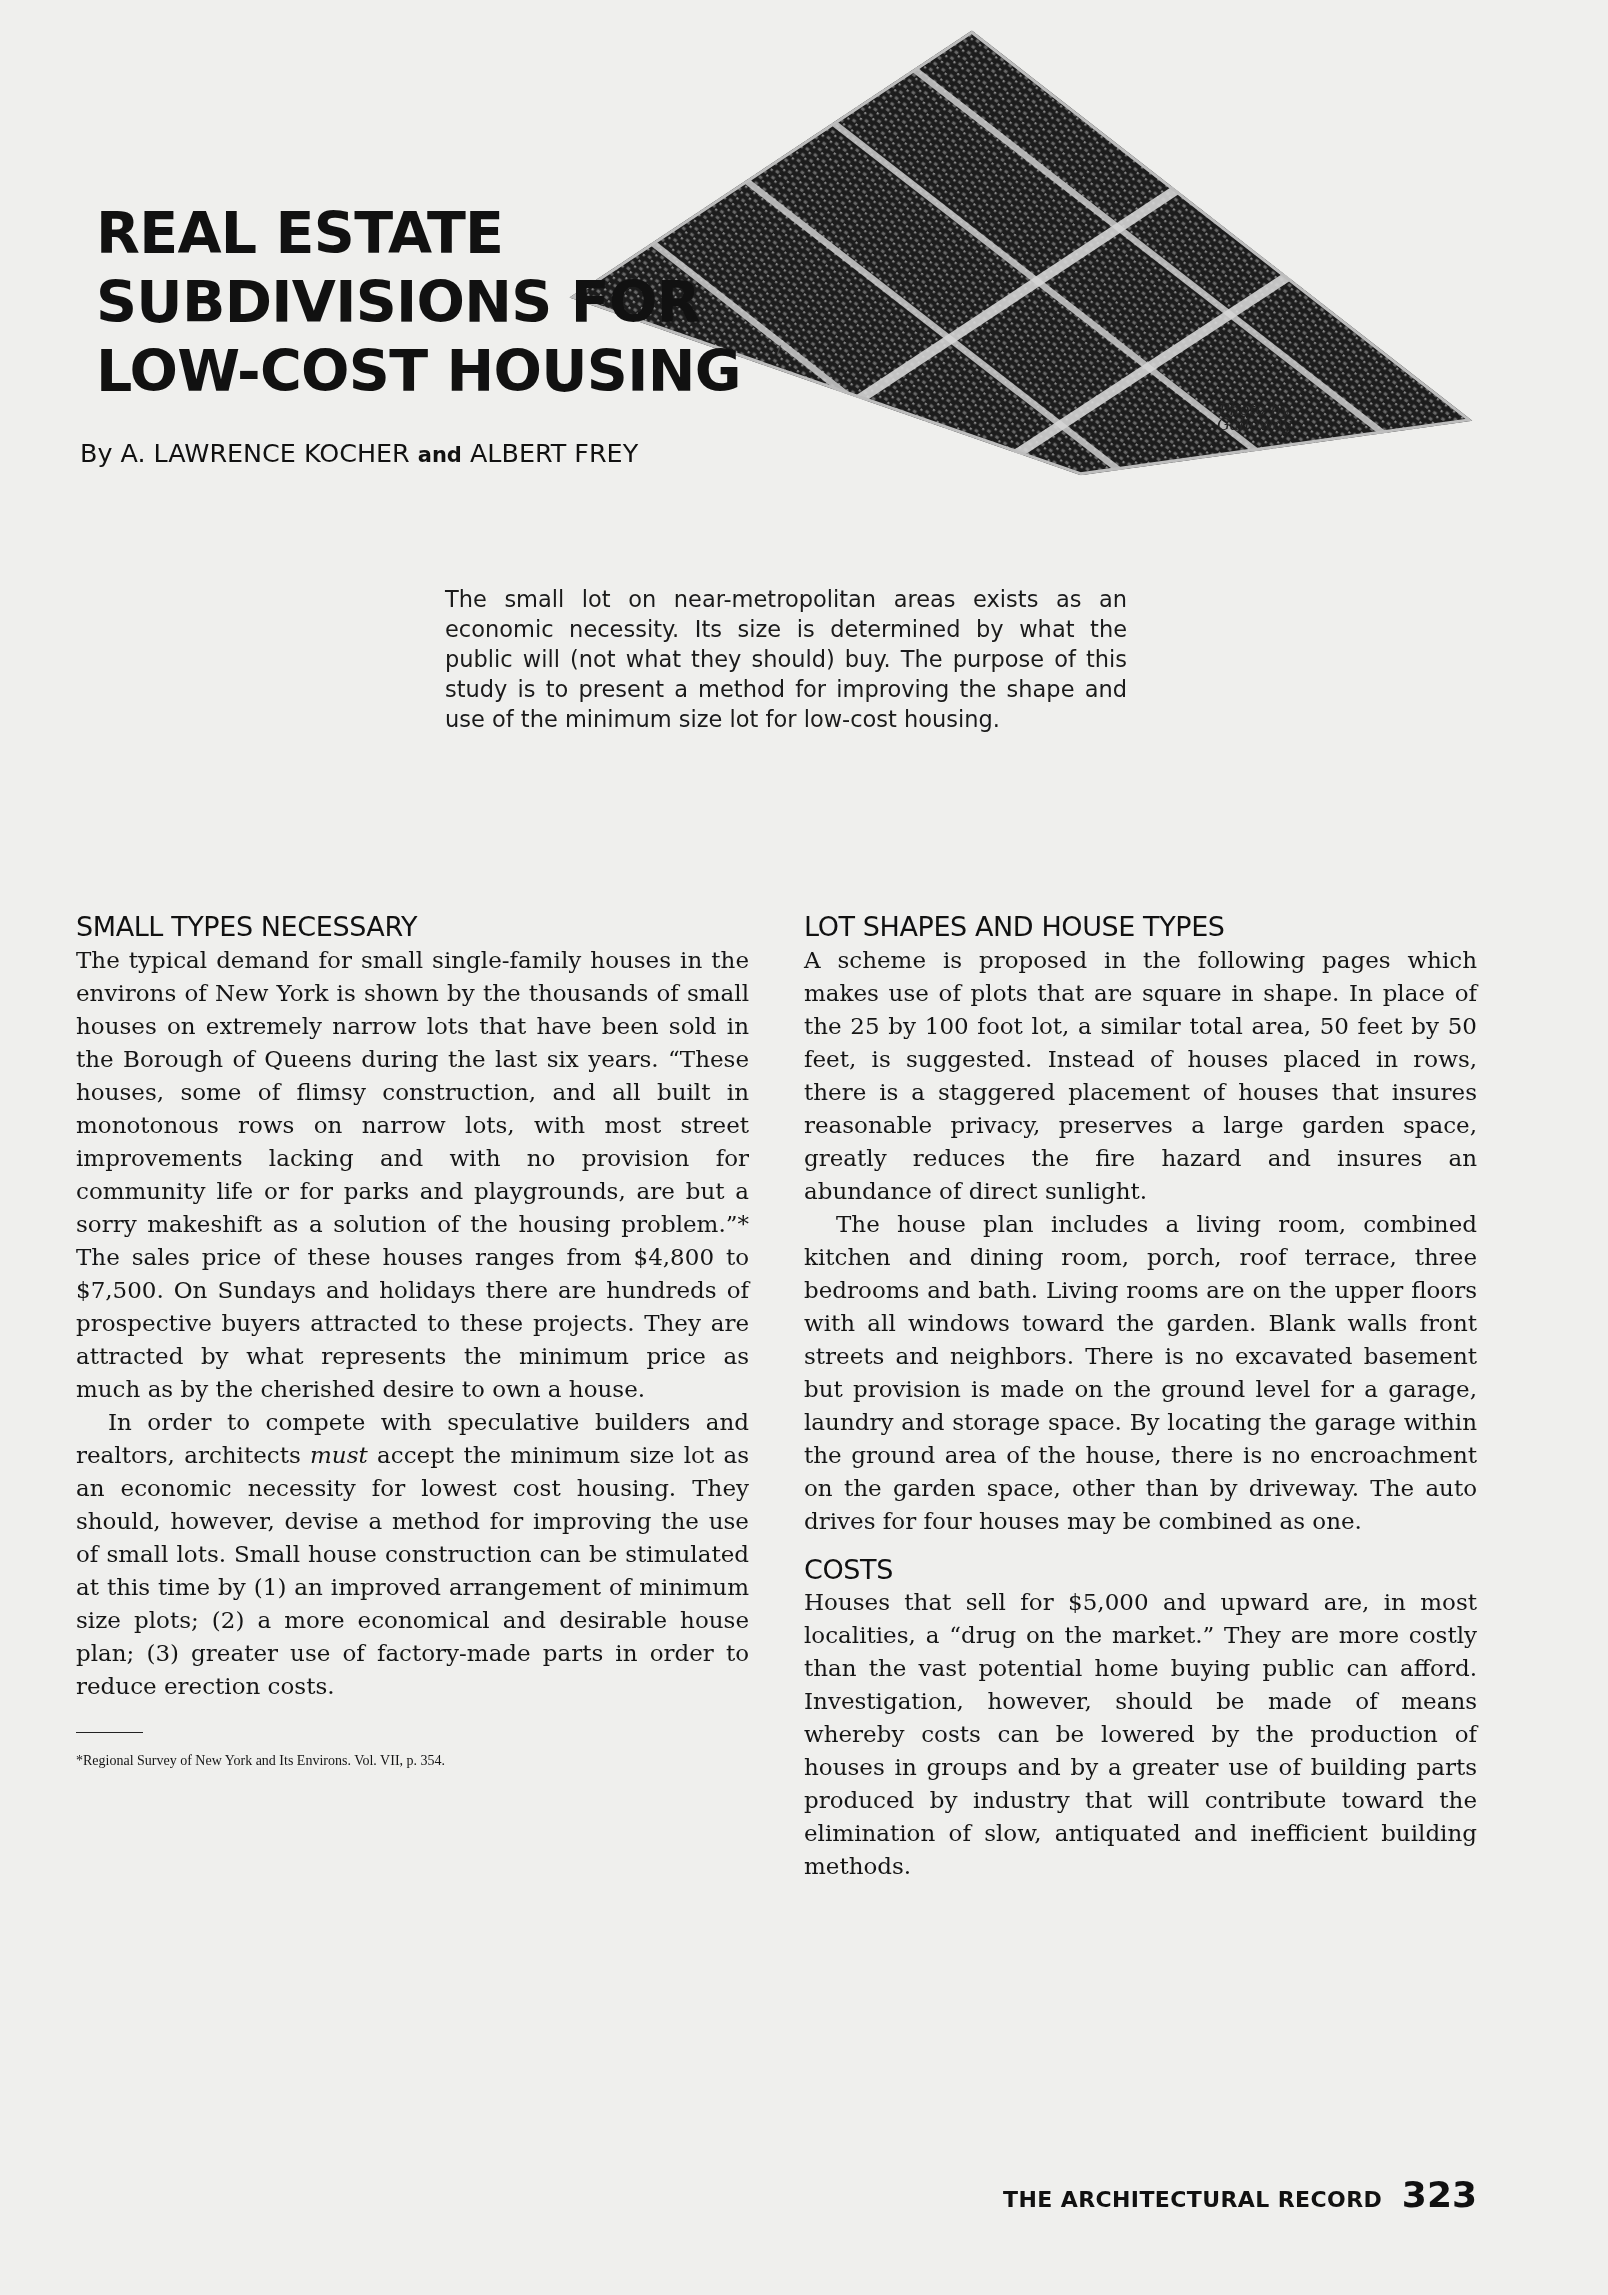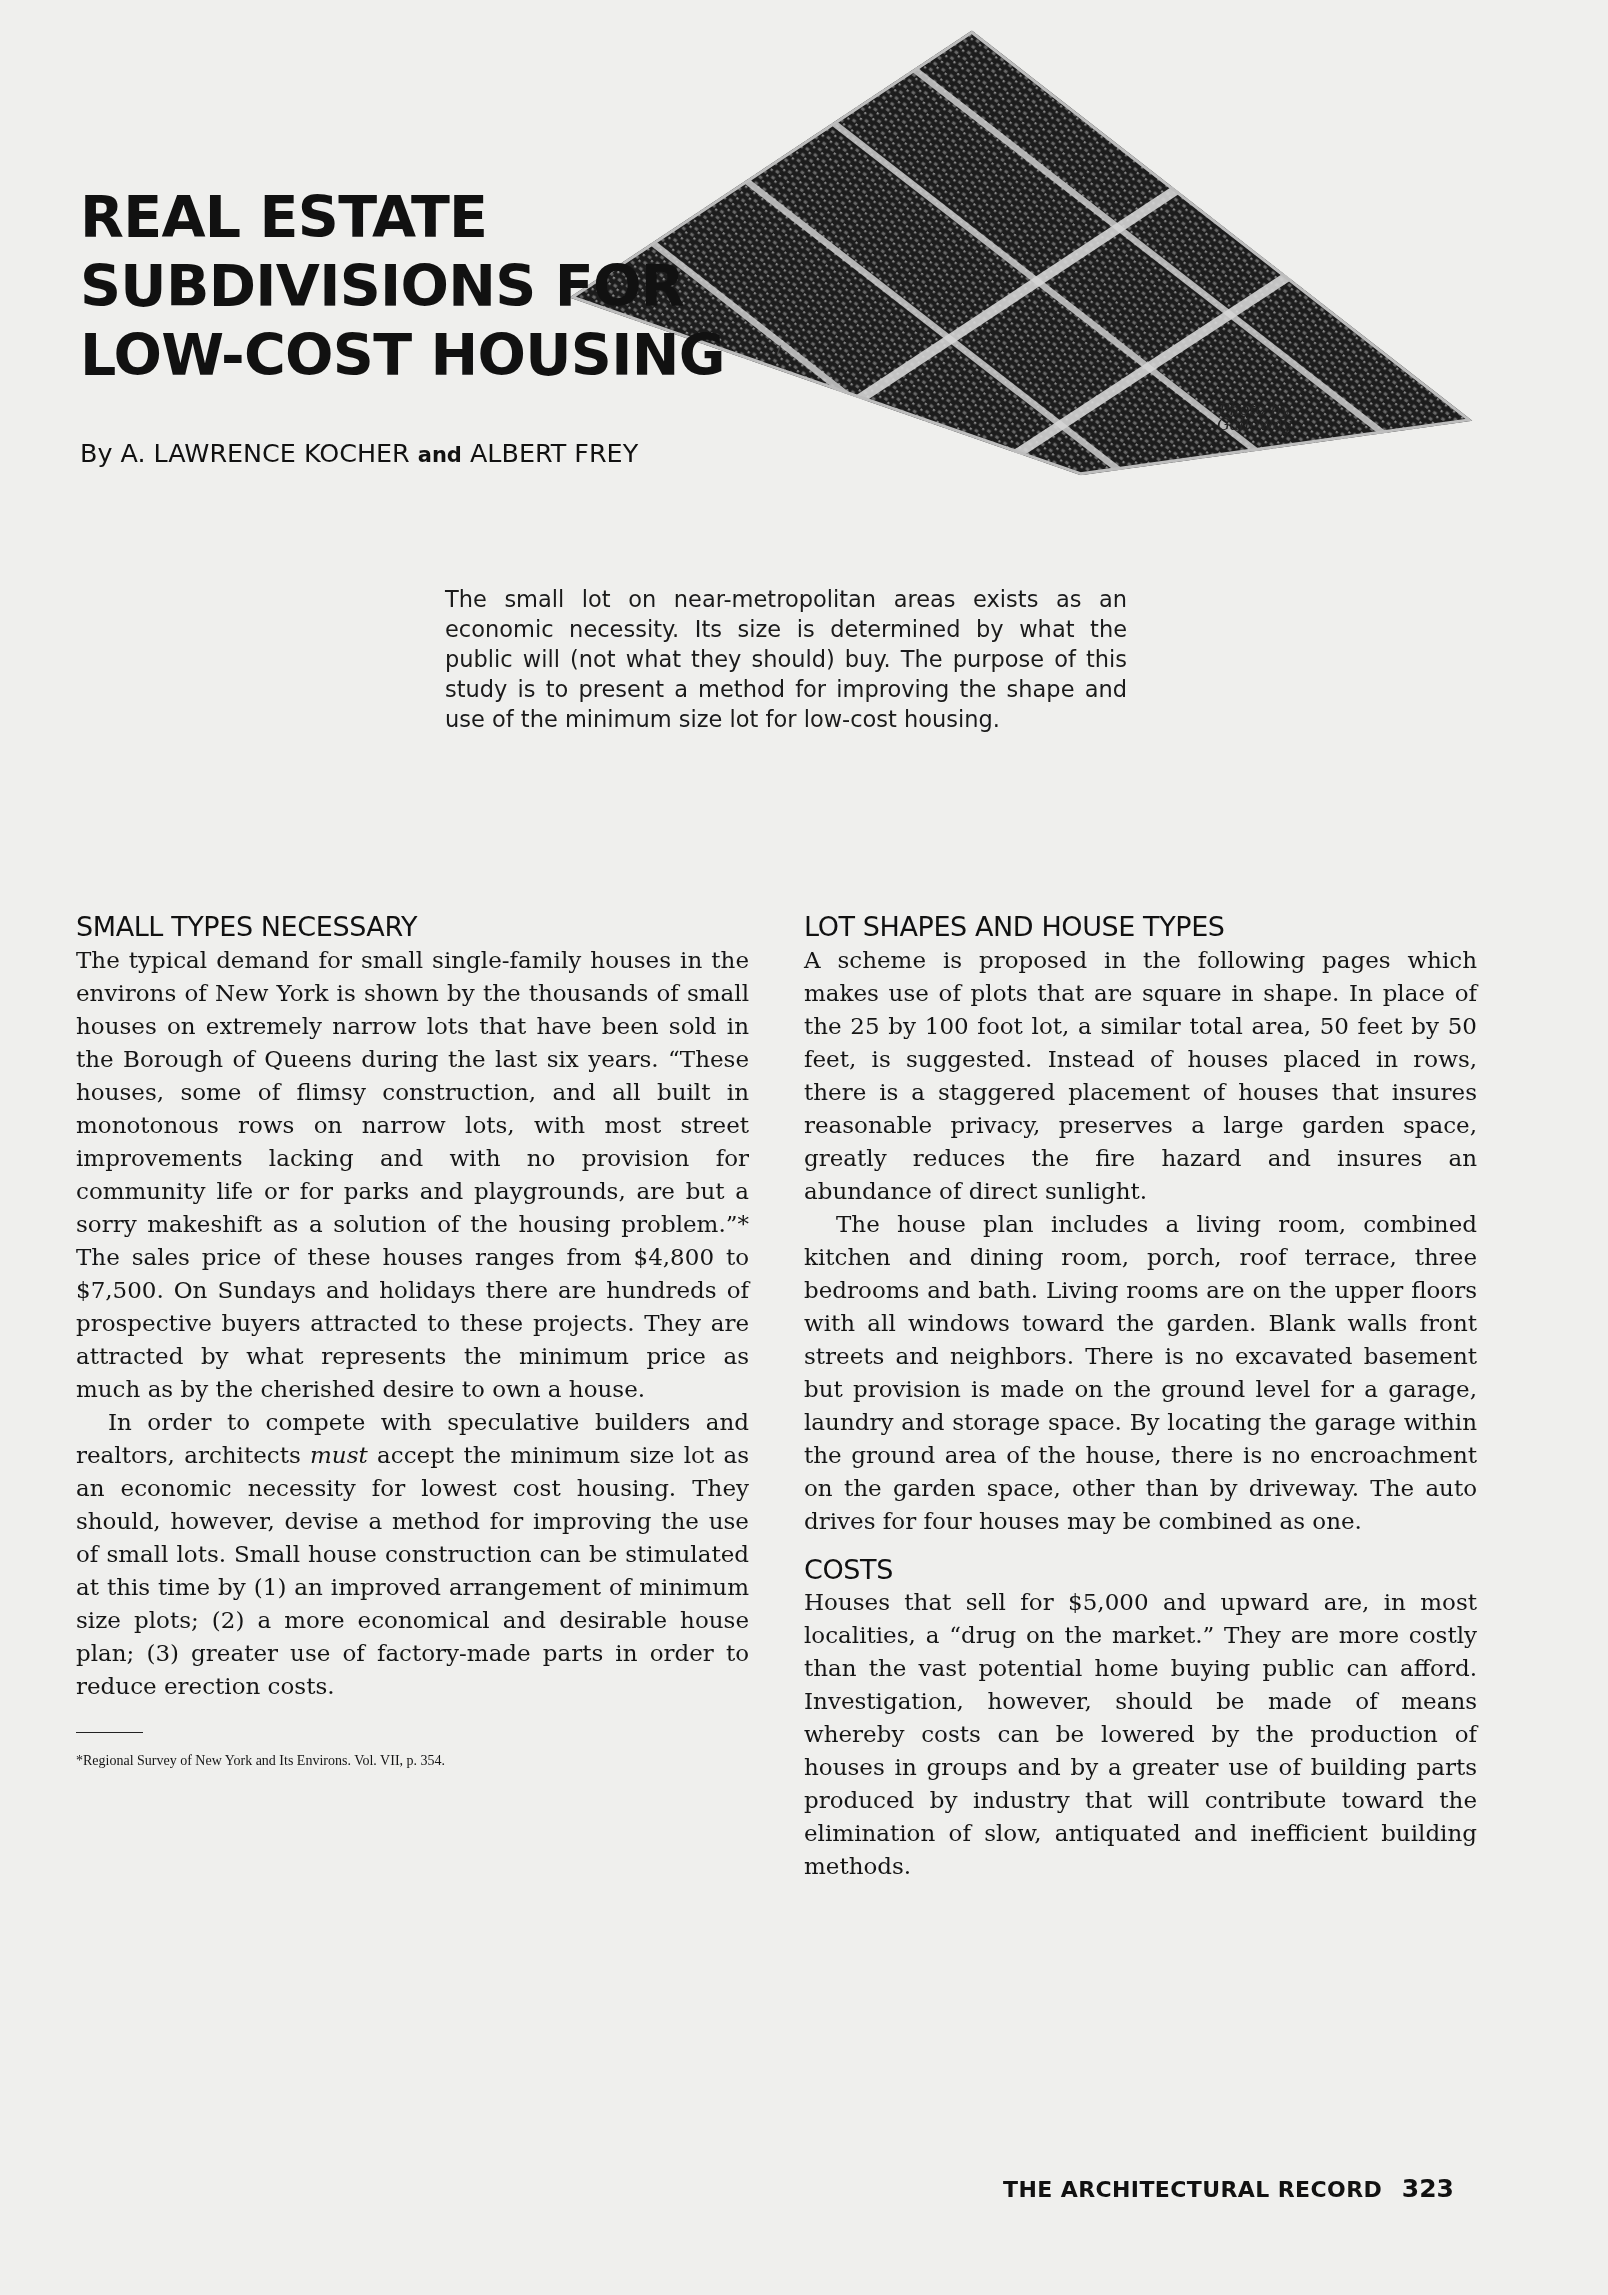--- a/index.html
+++ b/index.html
@@ -13,21 +13,21 @@
   .page { position: absolute; inset: 0; }
 
   
   .title {
     position: absolute; left: 80px; top: 183px;
     font-family: "DejaVu Sans", sans-serif;
     font-weight: bold;
     font-size: 57px;
     line-height: 69px;
     letter-spacing: -0.7px;
-    margin: 0;
+    margin: 16px;
     color: #111;
   }
   .title span { display: block; white-space: nowrap; }
   .byline {
     position: absolute; left: 80px; top: 437px;
     font-family: "DejaVu Sans", sans-serif;
     font-size: 25.4px; line-height: 32px;
     margin: 0; white-space: nowrap; color: #111;
   }
   .byline .and { font-weight: bold; font-size: 21px; }
@@ -89,21 +89,21 @@
     margin: 0; text-align: justify;
   }
 
   
   .footer {
     position: absolute; left: 1003px; top: 2174px;
     font-family: "DejaVu Sans", sans-serif;
     white-space: nowrap; color: #111;
   }
   .footer .journal { font-size: 22px; font-weight: bold; letter-spacing: 0.4px; }
-  .footer .pageno { font-size: 25px; font-weight: bold; margin-left: 16px; }
+  .footer .pageno { font-size: 36px; font-weight: bold; margin-left: 16px; }
 </style>
 </head>
 <body>
 
 <div class="page">
 
   <svg class="photo" viewBox="0 0 2217 700" xmlns="http://www.w3.org/2000/svg">
     <defs>
       <clipPath id="diamond">
         <polygon points="785,410 1340,42 2030,580 1490,655"></polygon>

